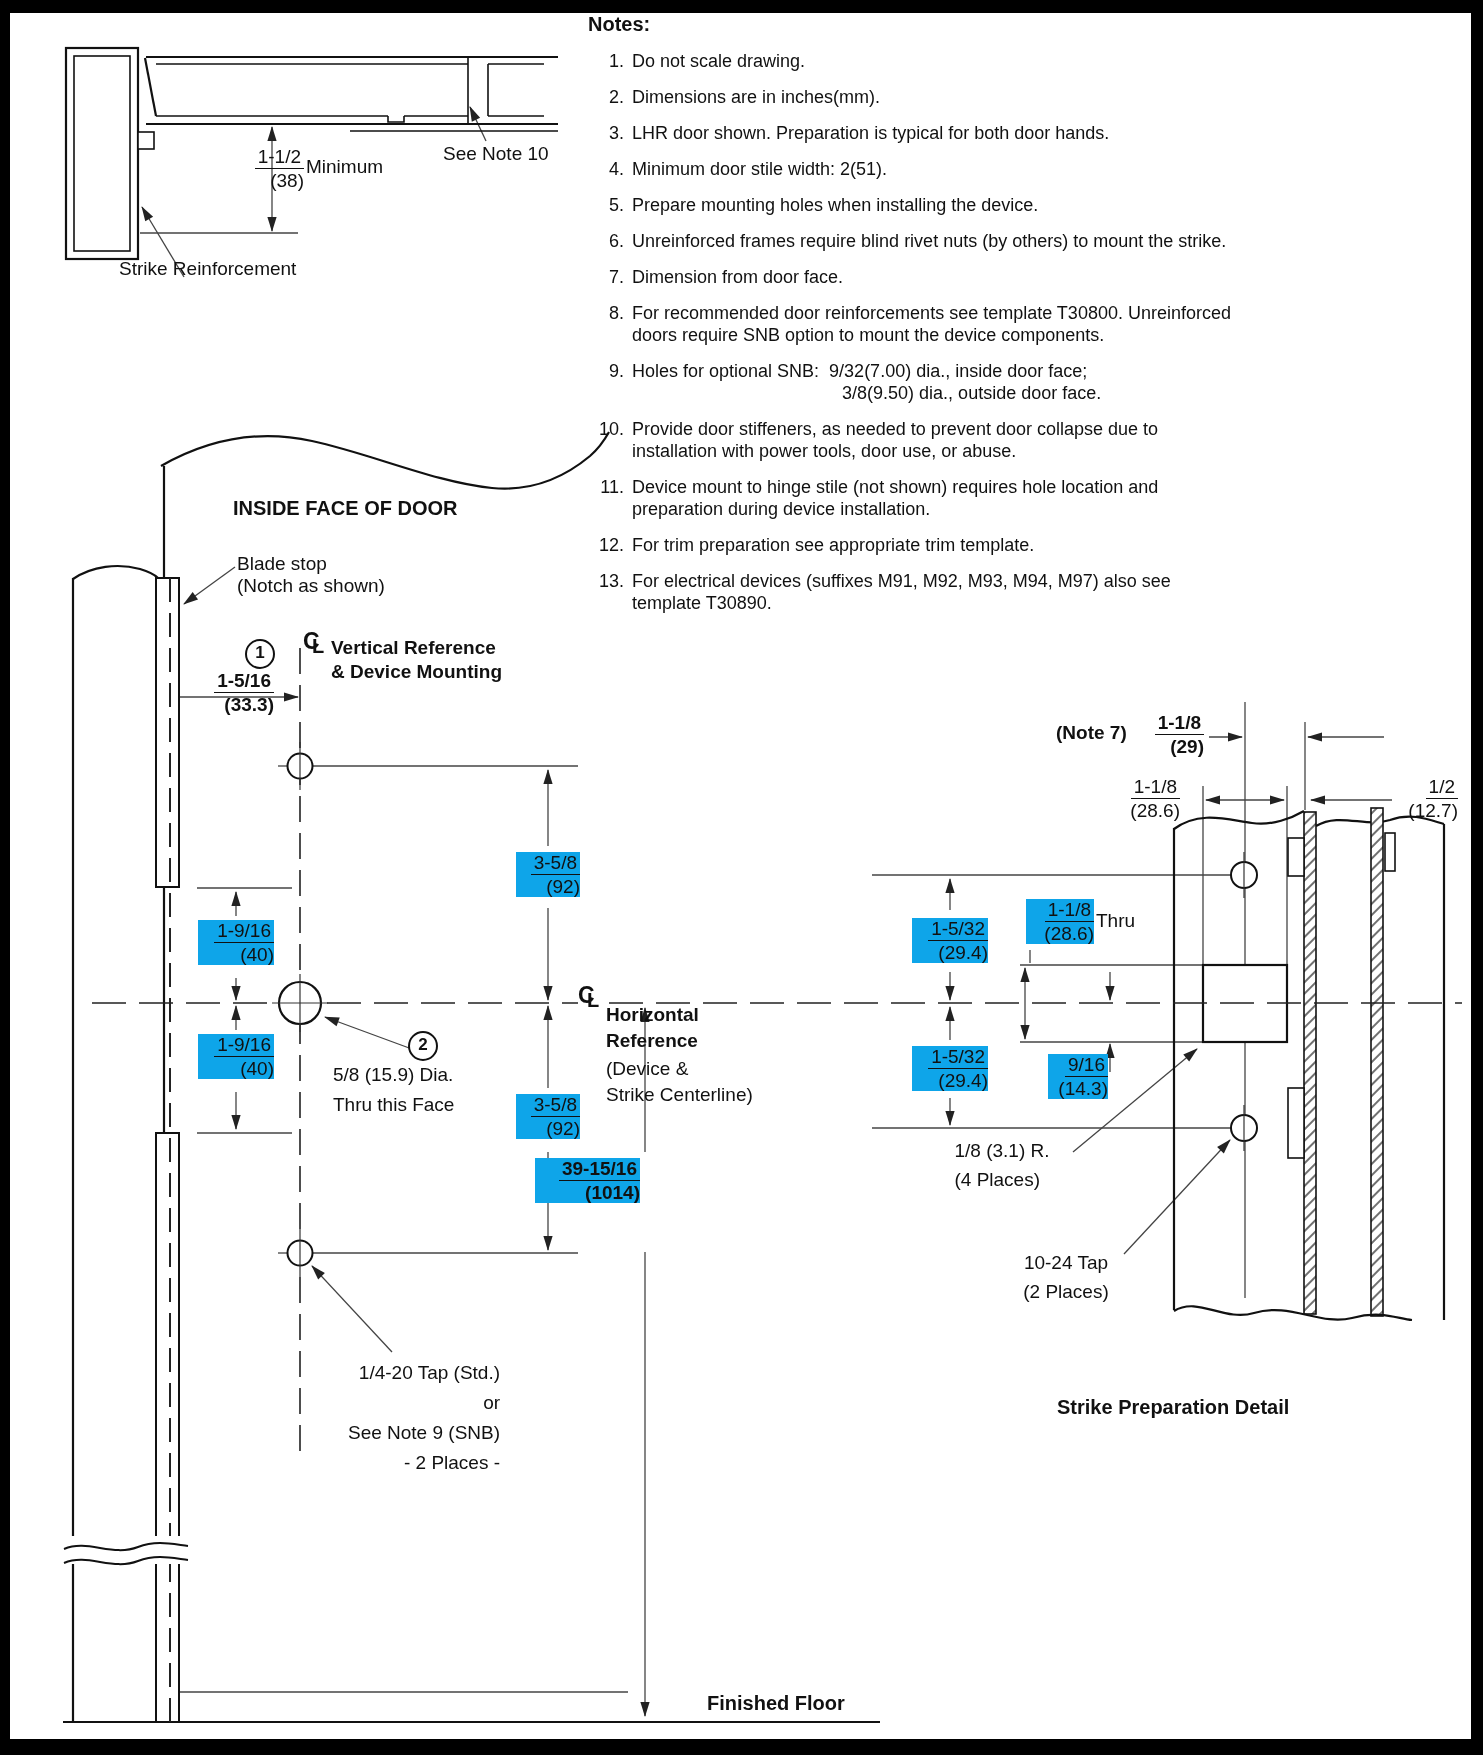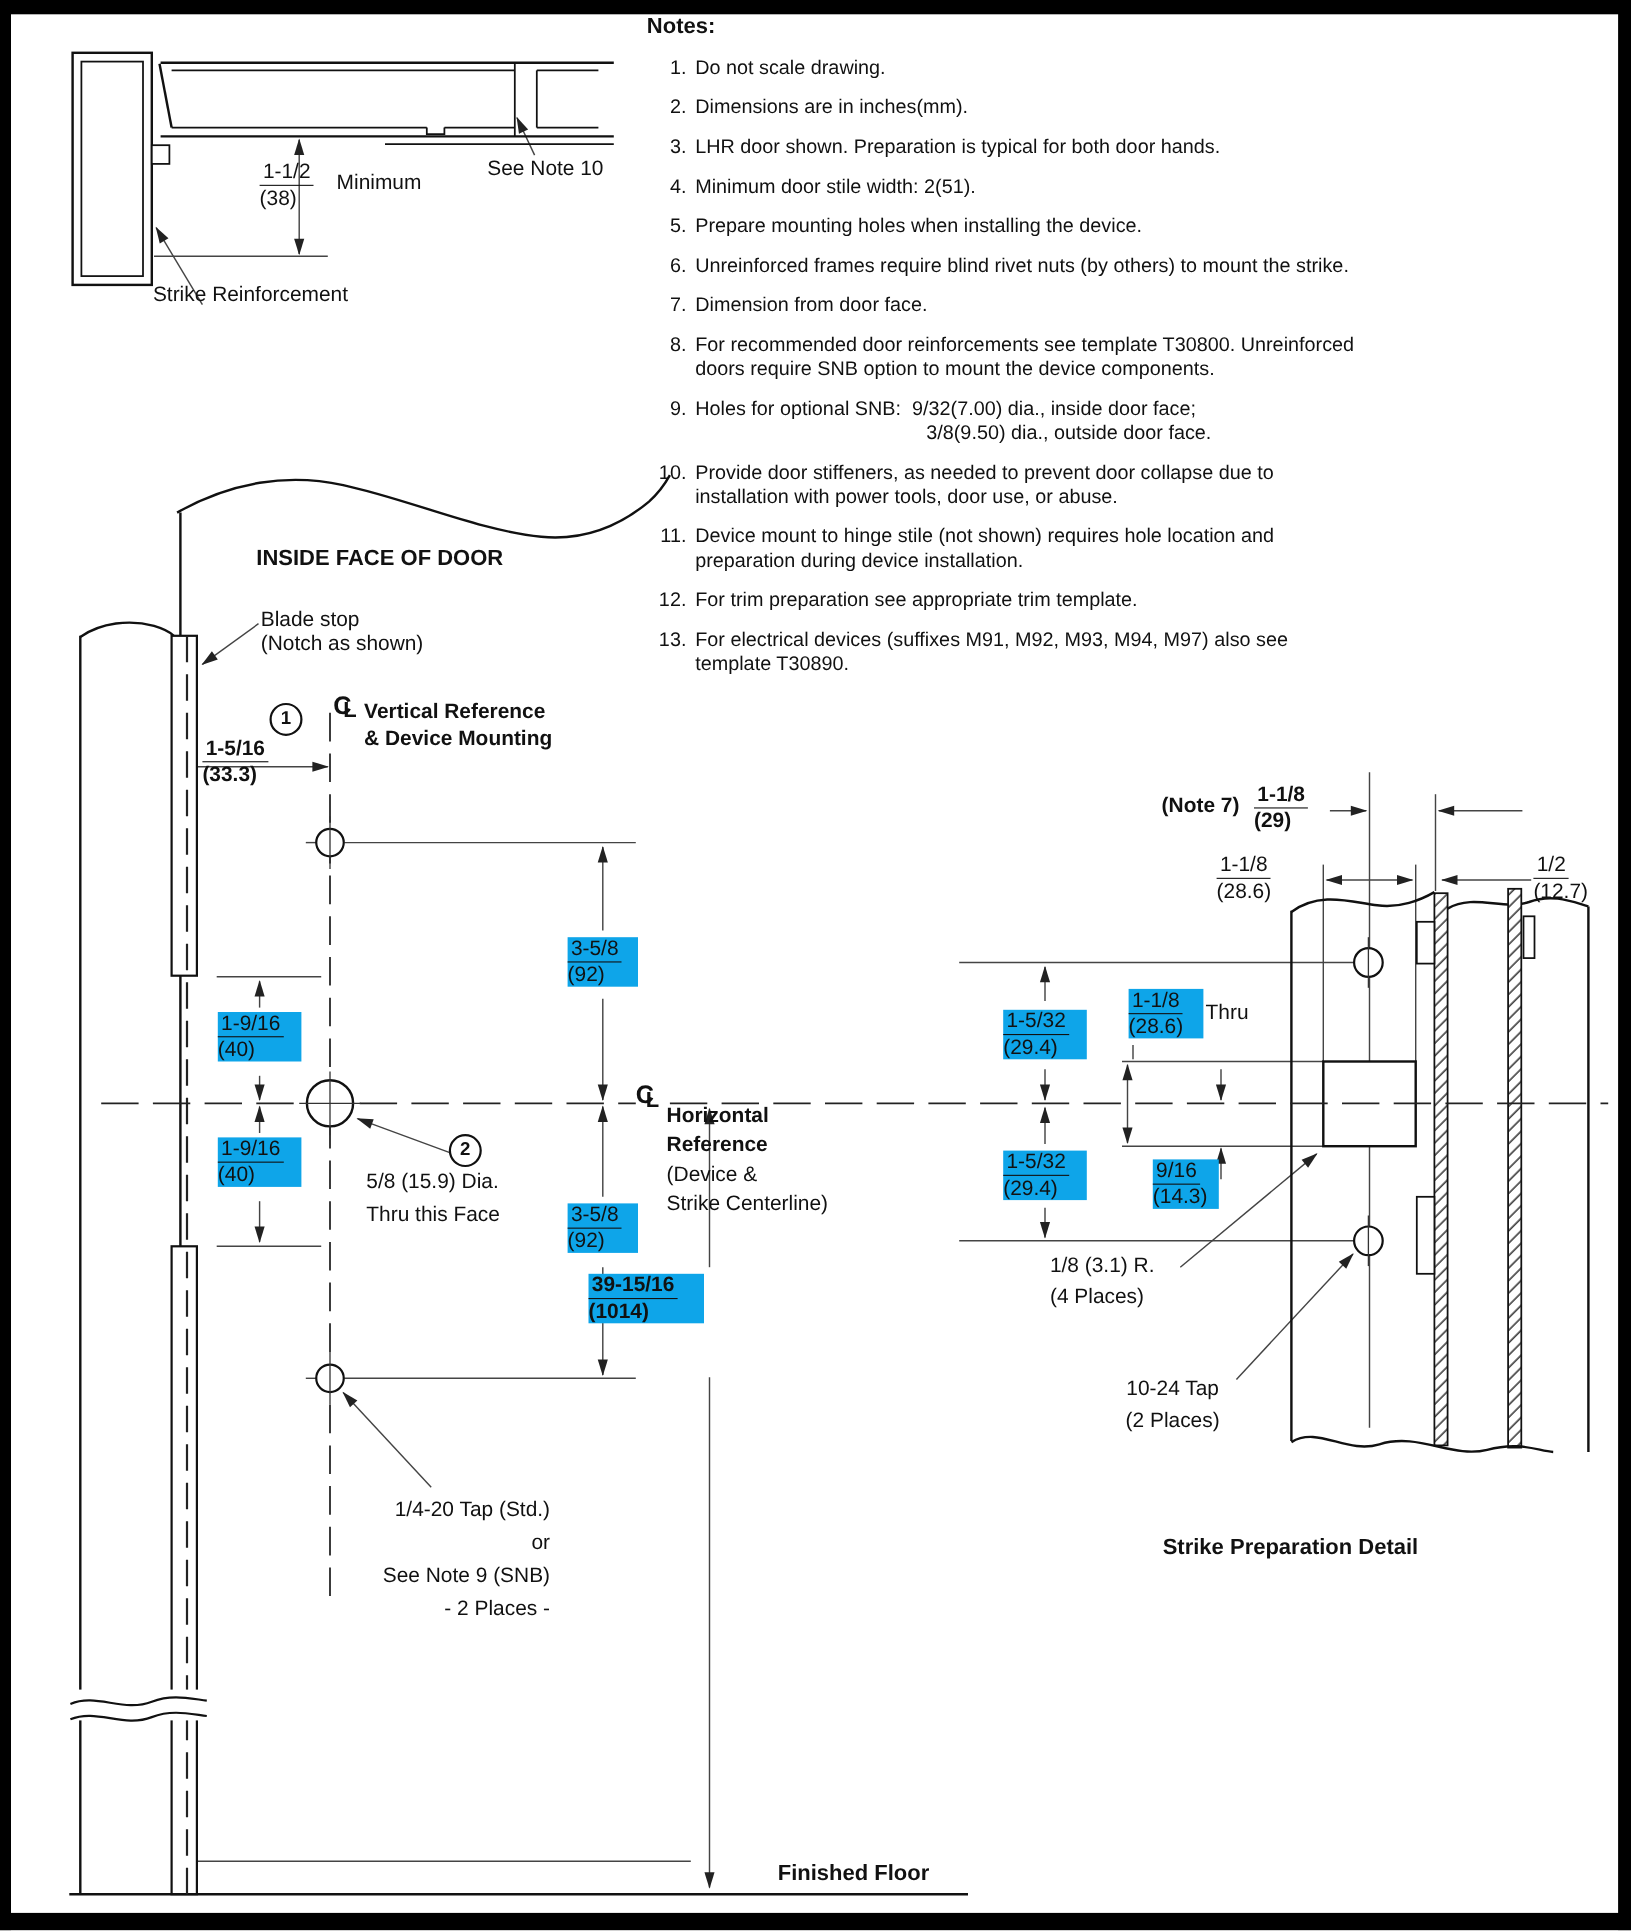--- a/index.html
+++ b/index.html
@@ -3,21 +3,21 @@
 <meta charset="utf-8">
 <style>
   html,body{margin:0;padding:0;background:#e8e8e8;}
   .page{position:relative;width:1483px;height:1755px;background:#fff;
         font-family:"Liberation Sans", sans-serif;color:#111;overflow:hidden;}
   .bord{position:absolute;background:#000;}
   .lbl{position:absolute;font-size:19px;line-height:22px;white-space:pre-line;}
   .lbl.b{font-weight:700;}
   .lbl.t20{font-size:20px;}
   .ctr{text-align:center;transform:translateX(-50%);}
-  .dim{position:absolute;text-align:left;font-size:19px;line-height:21px;}
+  .dim{position:absolute;text-align:right;font-size:19px;line-height:21px;}
   .dim .dt{display:inline-block;border-bottom:1.7px solid #111;padding:0 3px 1px;}
   .dim .db{display:block;padding-top:1px;}
   .dim.bold{font-weight:700;}
   .dim.bg{background:#0ea5e9;}
   .circ{position:absolute;width:26px;height:26px;border:2px solid #111;border-radius:50%;
         text-align:center;line-height:24px;font-weight:700;font-size:17px;background:#fff;}
   .clsym{position:relative;display:inline-block;width:24px;height:28px;font-weight:700;}
   .clsym .clc{position:absolute;left:0;top:0;font-size:23px;line-height:23px;}
   .clsym .cll{position:absolute;left:9px;top:6px;font-size:20px;line-height:20px;}
   .notes{position:absolute;left:588px;top:12px;width:700px;}
@@ -249,21 +249,21 @@
         </li>
       </ol>
   </div>
 
   <div class="dim" style="left:236px;top:146px;width:68px">
     <span class="dt">1-1/2</span>
     <span class="db">(38)</span>
   </div>
   <div class="lbl" style="left:306px;top:156px">Minimum</div>
   <div class="lbl" style="left:443px;top:143px">See Note 10</div>
-  <div class="lbl" style="left:139px;top:258px">Strike Reinforcement</div>
+  <div class="lbl" style="left:119px;top:258px">Strike Reinforcement</div>
 
   <div class="lbl b t20" style="left:233px;top:497px">INSIDE FACE OF DOOR</div>
   <div class="lbl" style="left:237px;top:553px">Blade stop
 (Notch as shown)</div>
 
   <div class="circ" style="left:245px;top:639px">1</div>
   <div class="lbl b" style="left:303px;top:630px"><span class="clsym"><span class="clc">C</span><span class="cll">L</span></span></div>
   <div class="lbl b" style="left:331px;top:636px;line-height:24px">Vertical Reference
 &amp; Device Mounting</div>
 

